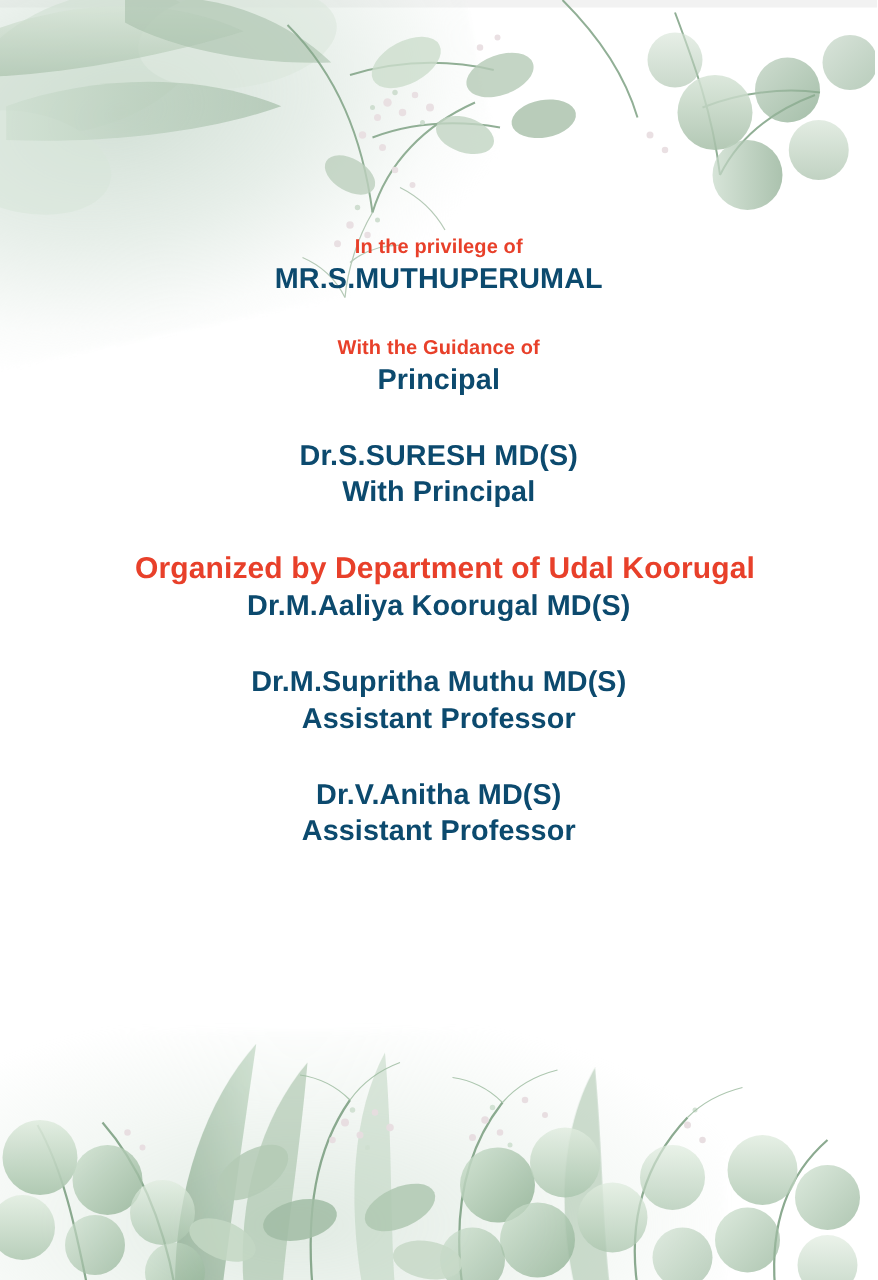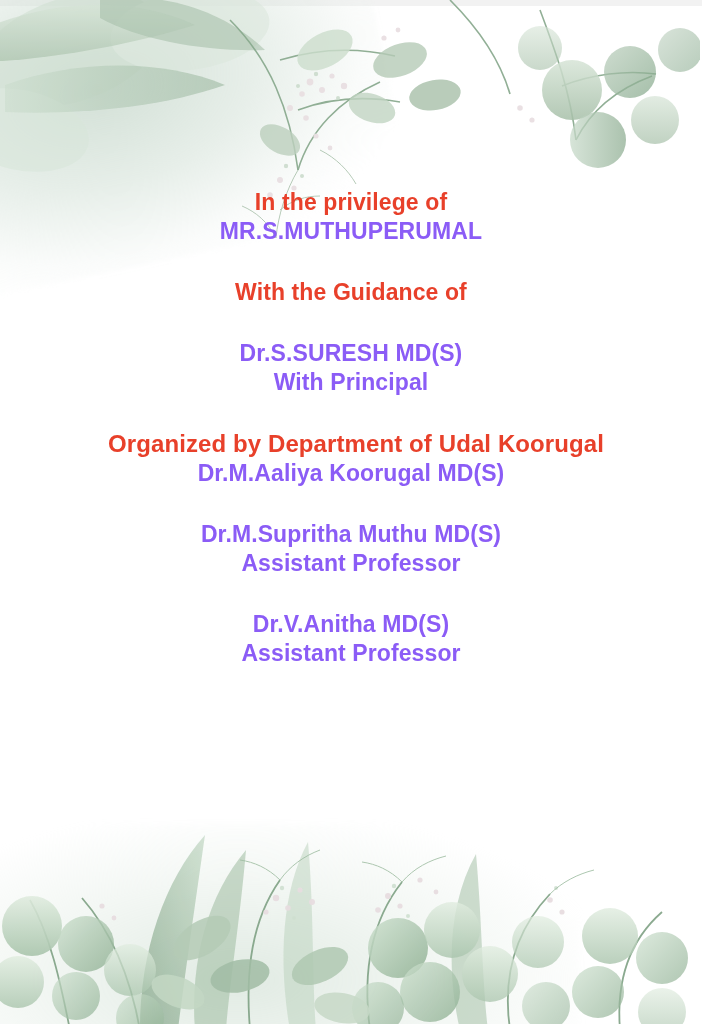--- a/index.html
+++ b/index.html
@@ -72,24 +72,24 @@
   .group {
     margin-bottom: 22px;
   }
   .line {
     font-weight: bold;
     letter-spacing: 0.1px;
     line-height: 1.26;
   }
   .red {
     color: #e8402a;
-    font-size: 23px;
+    font-size: 16px;
   }
   .green {
-    color: #8b5cf6;
+    color: #0c4a6e;
     font-size: 23px;
   }
   .red-wide {
     color: #e8402a;
     font-size: 24px;
     padding-left: 10px;
   }
   .spacer-sm { height: 10px; }
 </style>
 </head>
@@ -195,20 +195,21 @@
 
     <div class="group">
       <div class="line red">In the privilege  of</div>
       <div class="line green">MR.S.MUTHUPERUMAL</div>
     </div>
 
     <div class="spacer-sm"></div>
 
     <div class="group">
       <div class="line red">With the Guidance of</div>
+      <div class="line green">Principal</div>
     </div>
 
     <div class="spacer-sm"></div>
 
     <div class="group">
       <div class="line green">Dr.S.SURESH MD(S)</div>
       <div class="line green">With Principal</div>
     </div>
 
     <div class="spacer-sm"></div>

